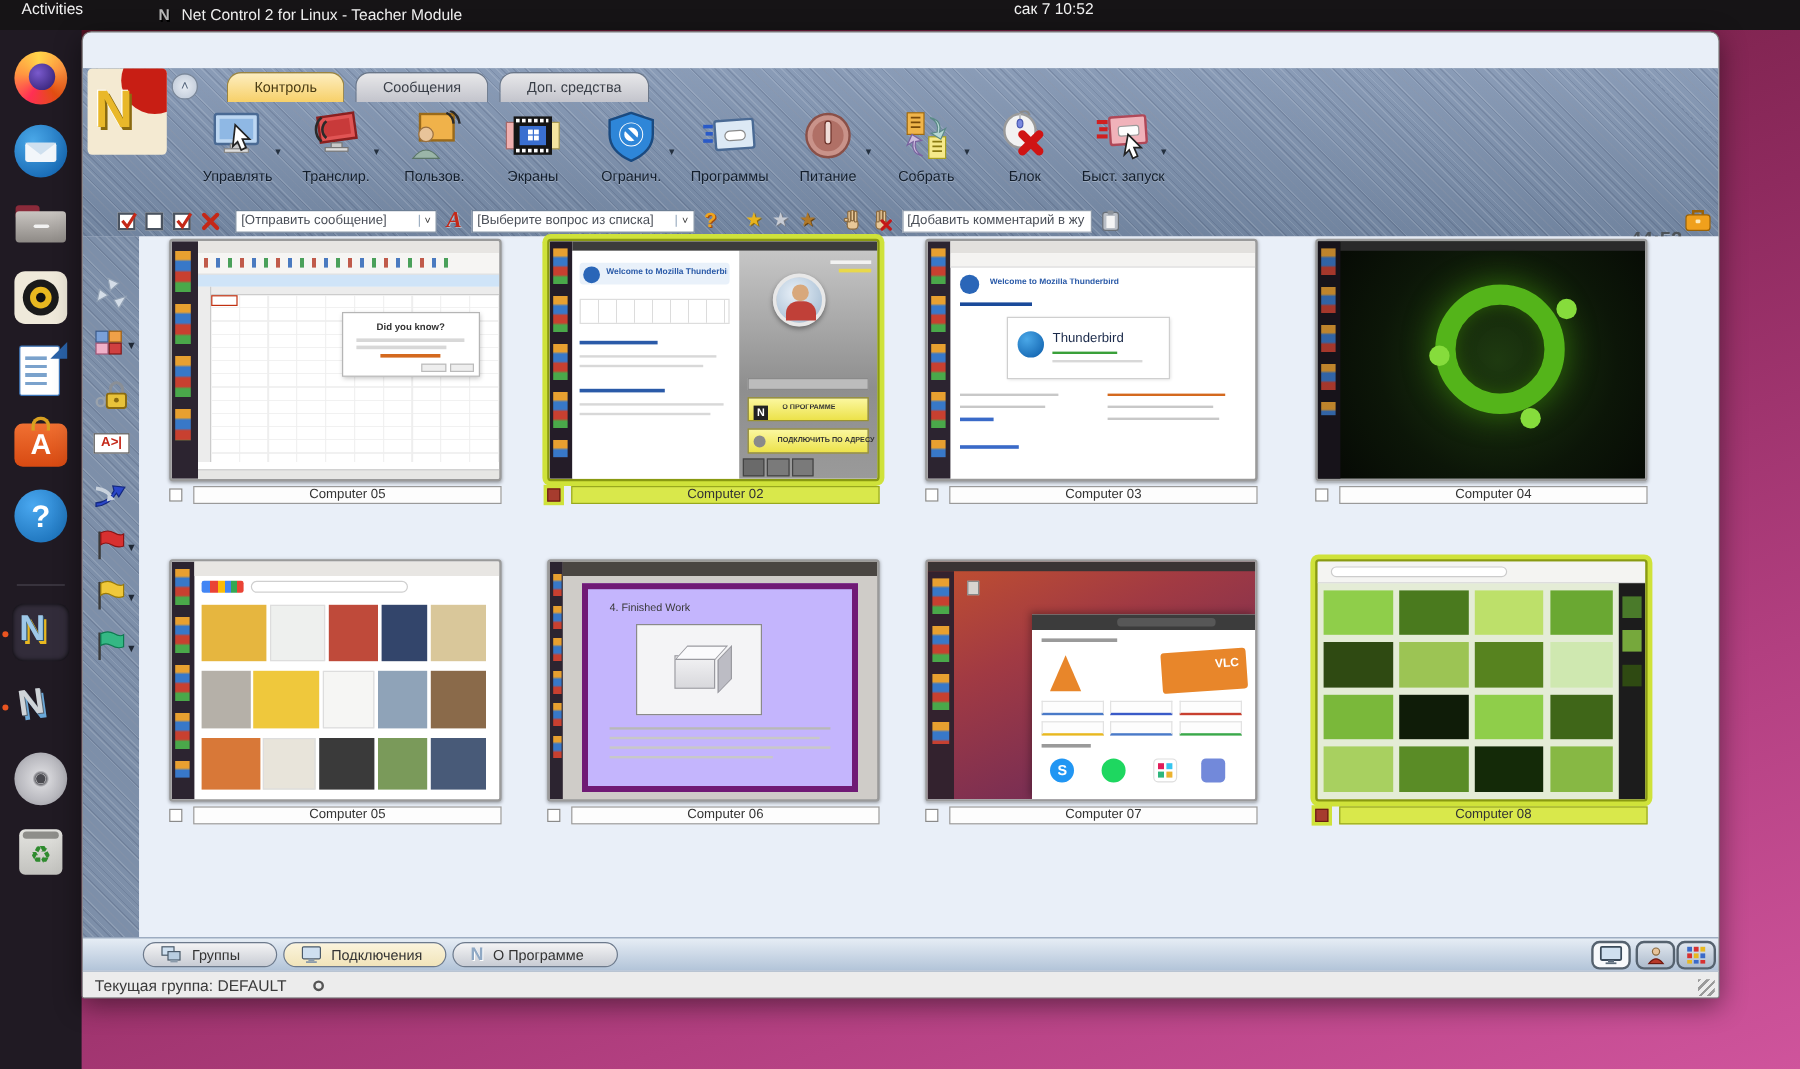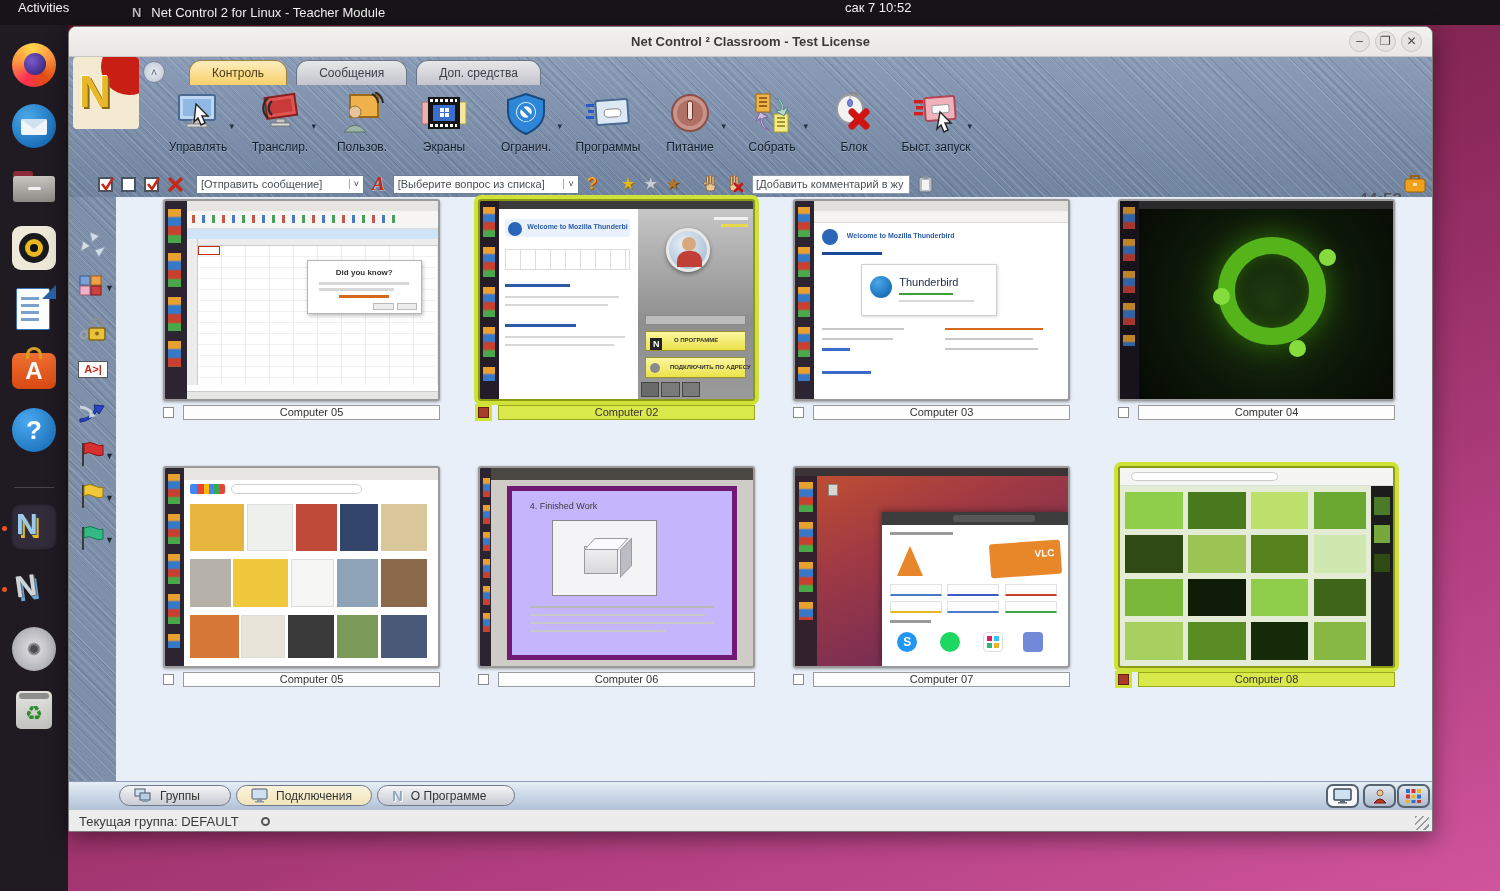--- a/index.html
+++ b/index.html
@@ -54,21 +54,21 @@
   .cfield{width:158px;height:19px;border:1px solid #8c99aa;background:#fff;font-size:11px;color:#4a4f58;padding:0 3px;}
   #timer{position:absolute;right:30px;top:1px;font-size:17px;font-weight:bold;color:#4c5258;text-shadow:0 1px 0 rgba(255,255,255,.35);margin-top:18px;}
   #brief{position:absolute;right:6px;top:3px;}
   
   #sidestrip{left:0;top:170px;width:47px;height:584px;
     background-color:#7d8fa9;background-image:repeating-linear-gradient(45deg,rgba(255,255,255,.12) 0 1px,transparent 1px 6px),repeating-linear-gradient(45deg,rgba(25,35,64,.12) 2px 3px,transparent 3px 9px);}
   .sic{position:absolute;left:9px;width:30px;height:26px;}
   .sdd{position:absolute;font-size:9px;color:#1f2835;right:-2px;bottom:2px;}
   #content{left:47px;top:170px;width:1318px;height:584px;background:#e9eff8;}
   
-  .tile{position:absolute;width:245px;height:221px;margin-left:22px;}
+  .tile{position:absolute;width:245px;height:221px;}
   .thumb{position:absolute;left:0;top:0;width:277px;height:202px;background:#fff;border:2px solid #9a9a9a;border-radius:3px;box-shadow:0 1px 3px rgba(0,0,0,.35);overflow:hidden;}
   .lblrow{position:absolute;left:0;top:206px;width:277px;height:15px;display:flex;align-items:center;}
   .tchk{width:11px;height:11px;background:#fff;border:1px solid #8a8a8a;margin-right:9px;}
   .tname{flex:1;height:15px;border:1px solid #9a9a9a;background:#fdfdfd;font-size:11px;color:#333;text-align:center;line-height:13px;}
   .tile.selected .thumb{box-shadow:0 0 0 4px #cfe23a;border-color:#8a9a12;}
   .tile.selected .tname{background:#d9e84b;border-color:#98a81e;}
   .tile.selected .tchk{background:#a63c2e;border-color:#6a1f12;box-shadow:0 0 0 3px #cfe23a;}
   .ttext{position:absolute;color:#333;white-space:nowrap;overflow:hidden;}
   
   #botbar{left:0;top:754px;width:100%;height:44px;background:linear-gradient(#e6edf5,#93abc7);border-top:1px solid #8a9cb4;}
@@ -147,26 +147,20 @@
     </div>
     <div class="dock-ic" style="top:660px;">
       <div class="sh" style="left:6px;top:6px;width:36px;height:38px;background:linear-gradient(#e4e4e0,#c2c2be);border-radius:5px;"></div>
       <div class="sh" style="left:9px;top:8px;width:30px;height:6px;background:#8e8e8a;border-radius:3px;"></div>
       <div class="sh" style="left:6px;top:14px;width:36px;height:28px;color:#2e8b2e;font-size:20px;text-align:center;line-height:28px;">♻</div>
     </div>
   </div>
 
   <div id="win" class="ab">
 
-    <div id="titlebar" class="ab">
-      <span class="t">Net Control ² Classroom - Test License</span>
-      <span class="winbtn" style="right:62px;">–</span>
-      <span class="winbtn" style="right:36px;">❐</span>
-      <span class="winbtn" style="right:10px;">✕</span>
-    </div>
 
     <div id="ribbon" class="ab">
       <div id="logo" class="ab">
         <div class="red"></div>
         <div class="n">N</div>
       </div>
       <div id="collapse" class="ab">˄</div>
 
       <div class="tabs ab">
         <div class="rtab on">Контроль</div>

